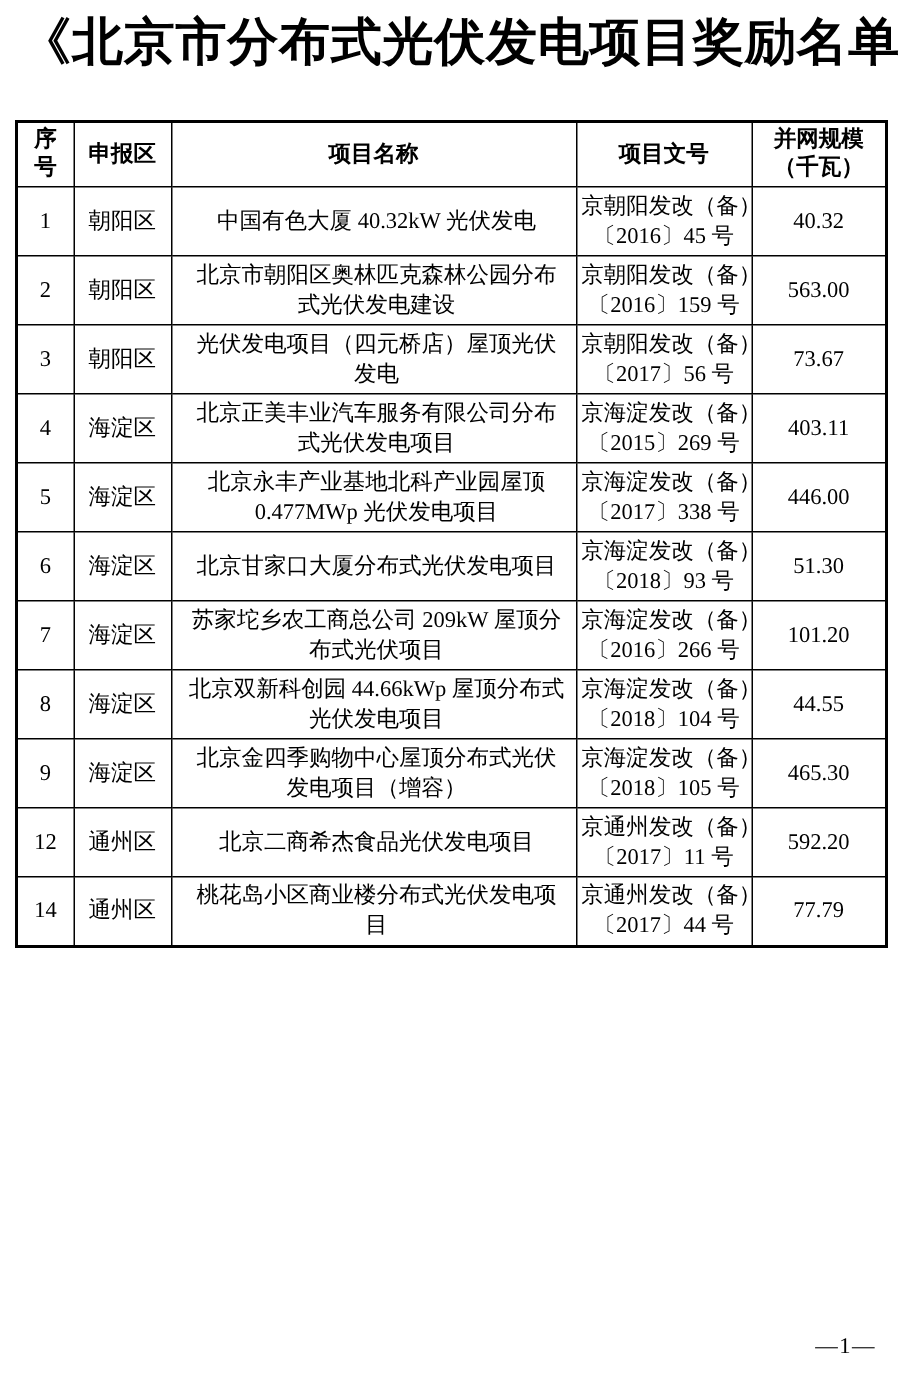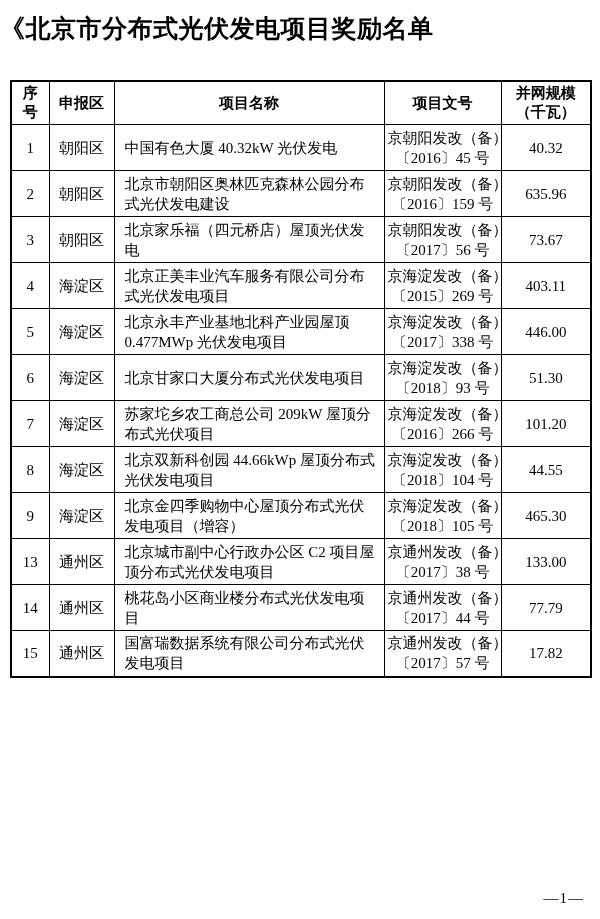--- a/index.html
+++ b/index.html
@@ -7,22 +7,22 @@
   body {
     width: 600px;
     height: 919px;
     position: relative;
     font-family: "Liberation Serif", "DejaVu Serif", serif;
     color: #000000;
     overflow: hidden;
   }
   .doc-title {
     margin-top: 13px;
-    text-align: left;
-    font-size: 25px;
+    text-align: right;
+    font-size: 34px;
     font-weight: bold;
     line-height: 32px;
     letter-spacing: 0.5px;
   }
   .award-table {
     border-collapse: collapse;
     table-layout: fixed;
     width: 580px;
     margin: 35px 0 0 10px;
     border: 2px solid #000000;
@@ -36,21 +36,21 @@
     overflow: hidden;
   }
   .award-table th { font-weight: bold; height: 42px; line-height: 19px; }
   .award-table td { height: 46px; line-height: 20px; }
   col.c-no    { width: 38px; }
   col.c-dist  { width: 65px; }
   col.c-name  { width: 270px; }
   col.c-doc   { width: 117px; }
   col.c-scale { width: 90px; }
   .award-table td.name-cell {
-    text-align: left;
+    text-align: center;
     padding-left: 10px;
     padding-right: 6px;
   }
   .hdr-line, .doc-line { display: block; }
   .doc-cell { font-size: 14px; line-height: 20px; white-space: nowrap; }
   .page-number {
     position: absolute;
     right: 16px;
     top: 890px;
     font-size: 15px;
@@ -105,26 +105,26 @@
       <td>40.32</td>
     </tr>
     <tr>
       <td>2</td>
       <td>朝阳区</td>
       <td class="name-cell">北京市朝阳区奥林匹克森林公园分布式光伏发电建设</td>
       <td class="doc-cell">
         <span class="doc-line">京朝阳发改（备）</span>
         <span class="doc-line">〔2016〕159 号</span>
       </td>
-      <td>635.96</td>
+      <td>563.00</td>
     </tr>
     <tr>
       <td>3</td>
       <td>朝阳区</td>
-      <td class="name-cell">北京家乐福（四元桥店）屋顶光伏发电</td>
+      <td class="name-cell">光伏发电项目（四元桥店）屋顶光伏发电</td>
       <td class="doc-cell">
         <span class="doc-line">京朝阳发改（备）</span>
         <span class="doc-line">〔2017〕56 号</span>
       </td>
       <td>73.67</td>
     </tr>
     <tr>
       <td>4</td>
       <td>海淀区</td>
       <td class="name-cell">北京正美丰业汽车服务有限公司分布式光伏发电项目</td>
@@ -178,45 +178,35 @@
       <td>9</td>
       <td>海淀区</td>
       <td class="name-cell">北京金四季购物中心屋顶分布式光伏发电项目（增容）</td>
       <td class="doc-cell">
         <span class="doc-line">京海淀发改（备）</span>
         <span class="doc-line">〔2018〕105 号</span>
       </td>
       <td>465.30</td>
     </tr>
     <tr>
-      <td>13</td>
+      <td>12</td>
       <td>通州区</td>
-      <td class="name-cell">北京城市副中心行政办公区 C2 项目屋顶分布式光伏发电项目</td>
+      <td class="name-cell">北京二商希杰食品光伏发电项目</td>
       <td class="doc-cell">
         <span class="doc-line">京通州发改（备）</span>
-        <span class="doc-line">〔2017〕38 号</span>
-      </td>
-      <td>133.00</td>
+        <span class="doc-line">〔2017〕11 号</span>
+      </td>
+      <td>592.20</td>
     </tr>
     <tr>
       <td>14</td>
       <td>通州区</td>
       <td class="name-cell">桃花岛小区商业楼分布式光伏发电项目</td>
       <td class="doc-cell">
         <span class="doc-line">京通州发改（备）</span>
         <span class="doc-line">〔2017〕44 号</span>
       </td>
       <td>77.79</td>
     </tr>
-    <tr>
-      <td>15</td>
-      <td>通州区</td>
-      <td class="name-cell">国富瑞数据系统有限公司分布式光伏发电项目</td>
-      <td class="doc-cell">
-        <span class="doc-line">京通州发改（备）</span>
-        <span class="doc-line">〔2017〕57 号</span>
-      </td>
-      <td>17.82</td>
-    </tr>
   </tbody>
 </table>
 
 <div class="page-number">—1—</div>
 
 </body></html>

